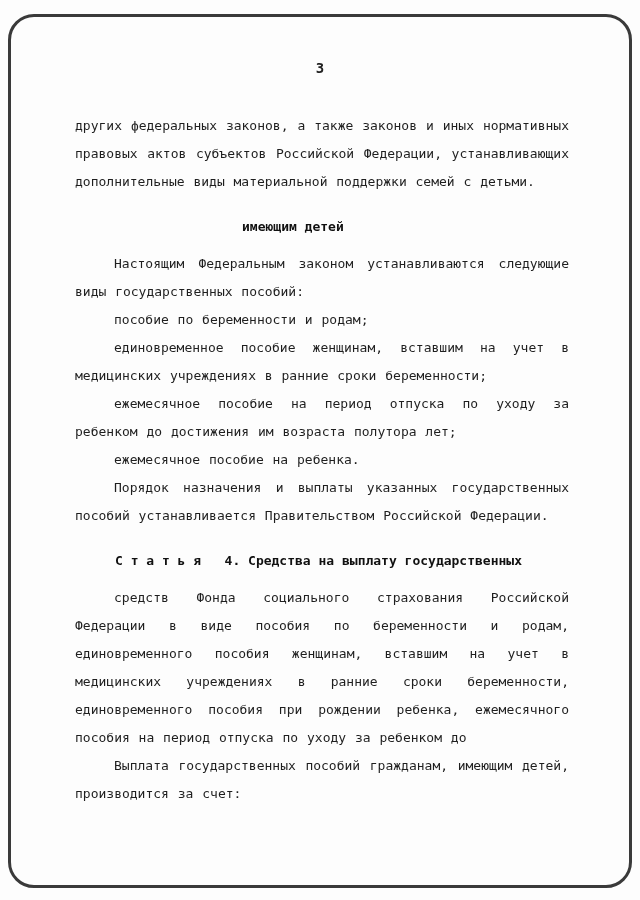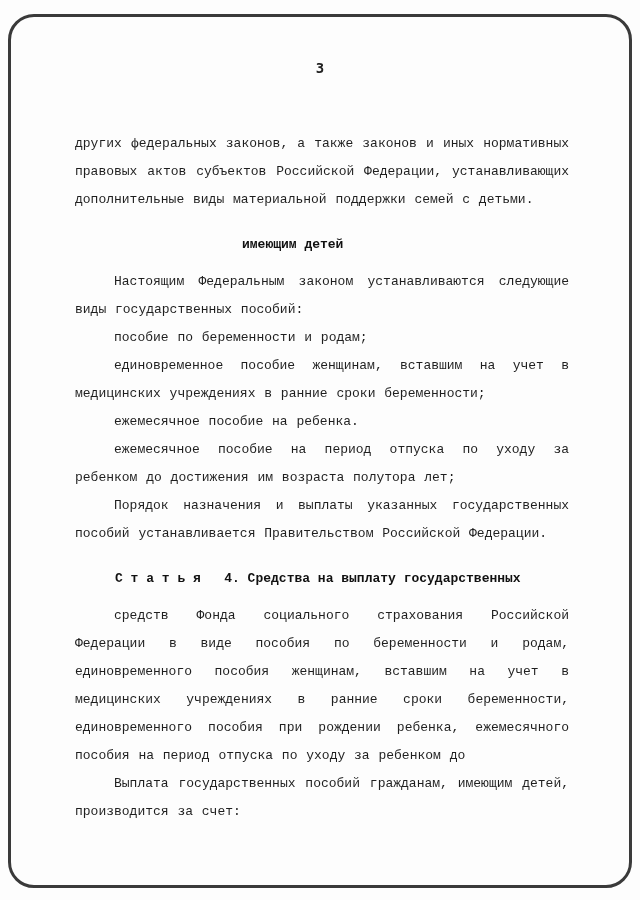--- a/index.html
+++ b/index.html
@@ -32,26 +32,25 @@
     left: 0;
     width: 100%;
     text-align: center;
     font-size: 14px;
     font-weight: bold;
     color: #222;
   }
   .text-block {
     position: absolute;
     left: 75px;
-    top: 130px;
+    top: 112px;
     width: 494px;
     font-size: 13px;
     line-height: 28px;
     text-align: justify;
-    font-family: Liberation Mono, monospace;
   }
   .para {
     margin: 0;
     text-indent: 39px;
     text-align: justify;
     word-spacing: 1px;
   }
   .para.flush {
     text-indent: 0;
   }
@@ -81,22 +80,22 @@
 
     <p class="para flush">других федеральных законов, а также законов и иных нормативных правовых актов субъектов Российской Федерации, устанавливающих дополнительные виды материальной поддержки семей с детьми.</p>
 
     <div class="heading">
       <div class="hline hline2">имеющим детей</div>
     </div>
 
     <p class="para">Настоящим Федеральным законом устанавливаются следующие виды государственных пособий:</p>
     <p class="para">пособие по беременности и родам;</p>
     <p class="para">единовременное пособие женщинам, вставшим на учет в медицинских учреждениях в ранние сроки беременности;</p>
+    <p class="para">ежемесячное пособие на период отпуска по уходу за ребенком до достижения им возраста полутора лет;</p>
     <p class="para">ежемесячное пособие на ребенка.</p>
-    <p class="para">ежемесячное пособие на период отпуска по уходу за ребенком до достижения им возраста полутора лет;</p>
     <p class="para">Порядок назначения и выплаты указанных государственных пособий устанавливается Правительством Российской Федерации.</p>
 
     <div class="heading">
       <div class="hline">С т а т ь я   4. Средства на выплату государственных</div>
     </div>
 
     <p class="para">средств Фонда социального страхования Российской Федерации в виде пособия по беременности и родам, единовременного пособия женщинам, вставшим на учет в медицинских учреждениях в ранние сроки беременности, единовременного пособия при рождении ребенка, ежемесячного пособия на период отпуска по уходу за ребенком до</p>
     <p class="para">Выплата государственных пособий гражданам, имеющим детей, производится за счет:</p>
 
   </div>

